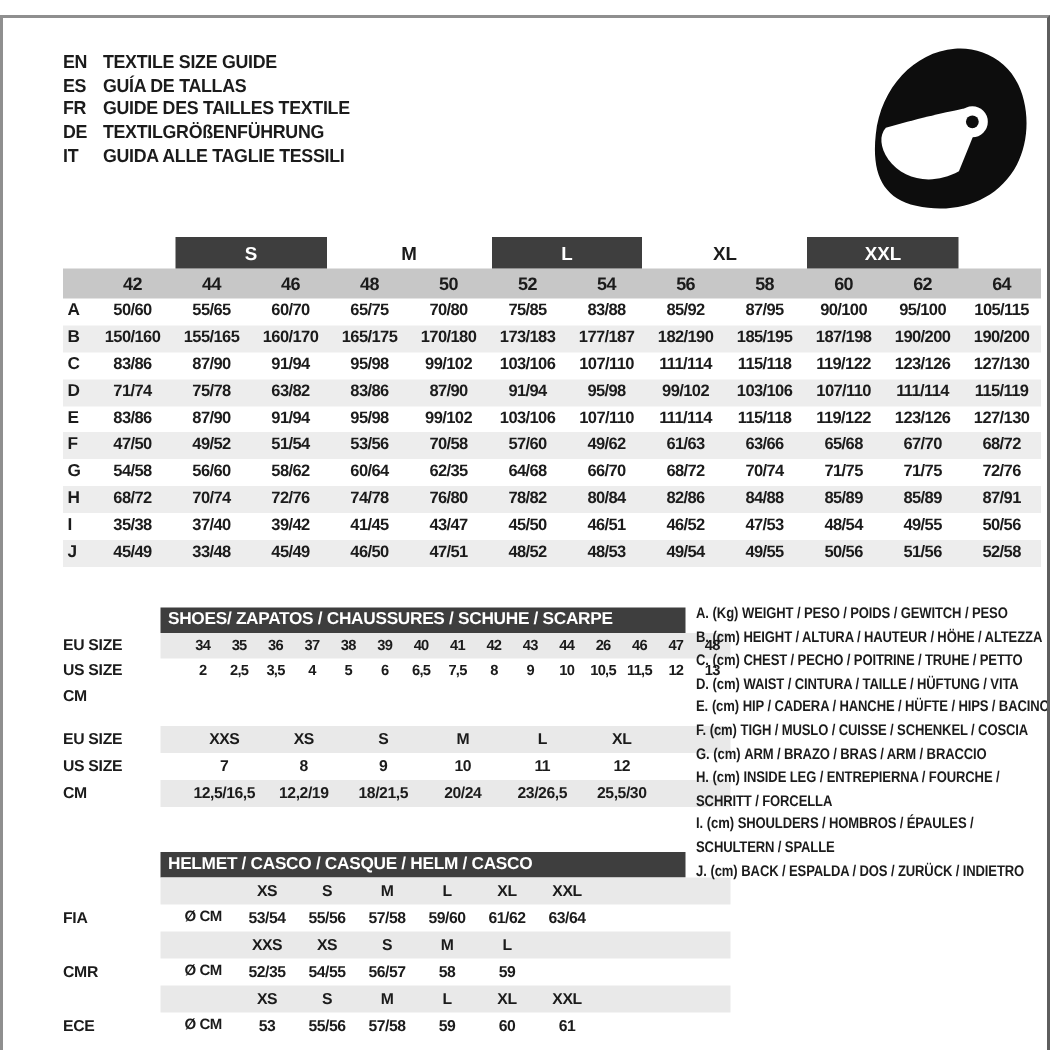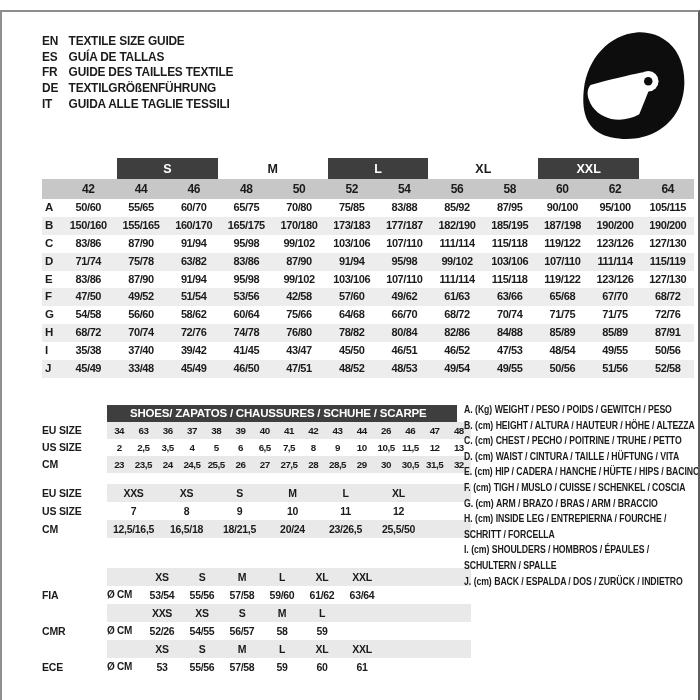--- a/index.html
+++ b/index.html
@@ -27,27 +27,27 @@
          line-height:17.9px;overflow:hidden;white-space:nowrap;}
   .band-num{font-size:12px;line-height:20px;}
   .data-row{height:17.9px;}
   .data-row.shaded{background:#ededed;}
   .tlabel{width:20px;flex:none;font-weight:bold;font-size:11.5px;line-height:17.9px;
           padding-left:3px;box-sizing:border-box;}
   
   .section{position:absolute;left:40px;width:415px;}
   #shoes{top:393px;} #gloves{top:472px;} #helmet-tbl{top:556px;}
   .bar{margin-left:65px;width:350px;height:17px;background:#3e3e3e;color:#fff;font-weight:bold;
-       font-size:11.5px;line-height:17px;padding-left:23px;box-sizing:border-box;letter-spacing:-0.2px;
+       font-size:11.5px;line-height:17px;padding-left:5px;box-sizing:border-box;letter-spacing:-0.2px;
        white-space:nowrap;overflow:hidden;}
   .srow{display:flex;height:17px;}
   #gloves .srow,#helmet-tbl .srow{height:18px;}
   .slabel{width:65px;flex:none;font-weight:bold;font-size:10.5px;line-height:17px;letter-spacing:-0.2px;}
   #gloves .slabel,#helmet-tbl .slabel{line-height:18px;}
-  .svals{width:364px;flex:none;display:flex;}
+  .svals{width:364px;flex:none;display:flex;padding-left:16px;}
   .shade2{background:#e9e9e9;}
   .scell{flex:1;text-align:center;font-weight:bold;font-size:9.8px;letter-spacing:-0.5px;
          line-height:17px;white-space:nowrap;overflow:hidden;}
   .gcell{width:53px;flex:none;text-align:center;font-weight:bold;font-size:10.5px;
          letter-spacing:-0.3px;line-height:18px;white-space:nowrap;}
   .gfill{flex:1;}
   .hunit{width:35px;flex:none;font-weight:bold;font-size:10px;line-height:18px;letter-spacing:-0.3px;}
   .hcell{width:40px;flex:none;text-align:center;font-weight:bold;font-size:10.5px;
          letter-spacing:-0.3px;line-height:18px;white-space:nowrap;}
   
@@ -193,36 +193,36 @@
           <div class="tcell">119/122</div>
           <div class="tcell">123/126</div>
           <div class="tcell">127/130</div>
         </div>
         <div class="trow data-row shaded">
           <div class="tlabel">F</div>
           <div class="tcell">47/50</div>
           <div class="tcell">49/52</div>
           <div class="tcell">51/54</div>
           <div class="tcell">53/56</div>
-          <div class="tcell">42/58</div>
+          <div class="tcell">70/58</div>
           <div class="tcell">57/60</div>
           <div class="tcell">49/62</div>
           <div class="tcell">61/63</div>
           <div class="tcell">63/66</div>
           <div class="tcell">65/68</div>
           <div class="tcell">67/70</div>
           <div class="tcell">68/72</div>
         </div>
         <div class="trow data-row">
           <div class="tlabel">G</div>
           <div class="tcell">54/58</div>
           <div class="tcell">56/60</div>
           <div class="tcell">58/62</div>
           <div class="tcell">60/64</div>
-          <div class="tcell">75/66</div>
+          <div class="tcell">62/35</div>
           <div class="tcell">64/68</div>
           <div class="tcell">66/70</div>
           <div class="tcell">68/72</div>
           <div class="tcell">70/74</div>
           <div class="tcell">71/75</div>
           <div class="tcell">71/75</div>
           <div class="tcell">72/76</div>
         </div>
         <div class="trow data-row shaded">
           <div class="tlabel">H</div>
@@ -272,21 +272,21 @@
       </div>
   </div>
 
   <div class="section" id="shoes">
     <div class="bar">SHOES/ ZAPATOS / CHAUSSURES / SCHUHE / SCARPE</div>
     <div id="shoe-rows">
         <div class="srow">
           <div class="slabel">EU SIZE</div>
           <div class="svals shade2">
             <div class="scell">34</div>
-            <div class="scell">63</div>
+            <div class="scell">35</div>
             <div class="scell">36</div>
             <div class="scell">37</div>
             <div class="scell">38</div>
             <div class="scell">39</div>
             <div class="scell">40</div>
             <div class="scell">41</div>
             <div class="scell">42</div>
             <div class="scell">43</div>
             <div class="scell">44</div>
             <div class="scell">26</div>
@@ -310,37 +310,20 @@
             <div class="scell">9</div>
             <div class="scell">10</div>
             <div class="scell">10,5</div>
             <div class="scell">11,5</div>
             <div class="scell">12</div>
             <div class="scell">13</div>
           </div>
         </div>
         <div class="srow">
           <div class="slabel">CM</div>
-          <div class="svals shade2">
-            <div class="scell">23</div>
-            <div class="scell">23,5</div>
-            <div class="scell">24</div>
-            <div class="scell">24,5</div>
-            <div class="scell">25,5</div>
-            <div class="scell">26</div>
-            <div class="scell">27</div>
-            <div class="scell">27,5</div>
-            <div class="scell">28</div>
-            <div class="scell">28,5</div>
-            <div class="scell">29</div>
-            <div class="scell">30</div>
-            <div class="scell">30,5</div>
-            <div class="scell">31,5</div>
-            <div class="scell">32</div>
-          </div>
         </div>
       </div>
   </div>
 
   <div class="section" id="gloves">
     <div id="glove-rows">
         <div class="srow">
           <div class="slabel">EU SIZE</div>
           <div class="svals shade2">
             <div class="gcell">XXS</div>
@@ -361,32 +344,33 @@
             <div class="gcell">10</div>
             <div class="gcell">11</div>
             <div class="gcell">12</div>
             <div class="gfill"></div>
           </div>
         </div>
         <div class="srow">
           <div class="slabel">CM</div>
           <div class="svals shade2">
             <div class="gcell">12,5/16,5</div>
-            <div class="gcell">16,5/18</div>
+            <div class="gcell">12,2/19</div>
             <div class="gcell">18/21,5</div>
             <div class="gcell">20/24</div>
             <div class="gcell">23/26,5</div>
-            <div class="gcell">25,5/50</div>
+            <div class="gcell">25,5/30</div>
             <div class="gfill"></div>
           </div>
         </div>
       </div>
   </div>
 
   <div class="section" id="helmet-tbl">
+    <div class="bar">HELMET / CASCO / CASQUE / HELM / CASCO</div>
     <div id="helmet-rows">
         <div class="srow">
           <div class="slabel"></div>
           <div class="svals shade2">
             <div class="hunit"></div>
             <div class="hcell">XS</div>
             <div class="hcell">S</div>
             <div class="hcell">M</div>
             <div class="hcell">L</div>
             <div class="hcell">XL</div>
@@ -417,21 +401,21 @@
             <div class="hcell">M</div>
             <div class="hcell">L</div>
             <div class="hcell"></div>
             <div class="gfill"></div>
           </div>
         </div>
         <div class="srow">
           <div class="slabel">CMR</div>
           <div class="svals">
             <div class="hunit">Ø CM</div>
-            <div class="hcell">52/26</div>
+            <div class="hcell">52/35</div>
             <div class="hcell">54/55</div>
             <div class="hcell">56/57</div>
             <div class="hcell">58</div>
             <div class="hcell">59</div>
             <div class="hcell"></div>
             <div class="gfill"></div>
           </div>
         </div>
         <div class="srow">
           <div class="slabel"></div>

